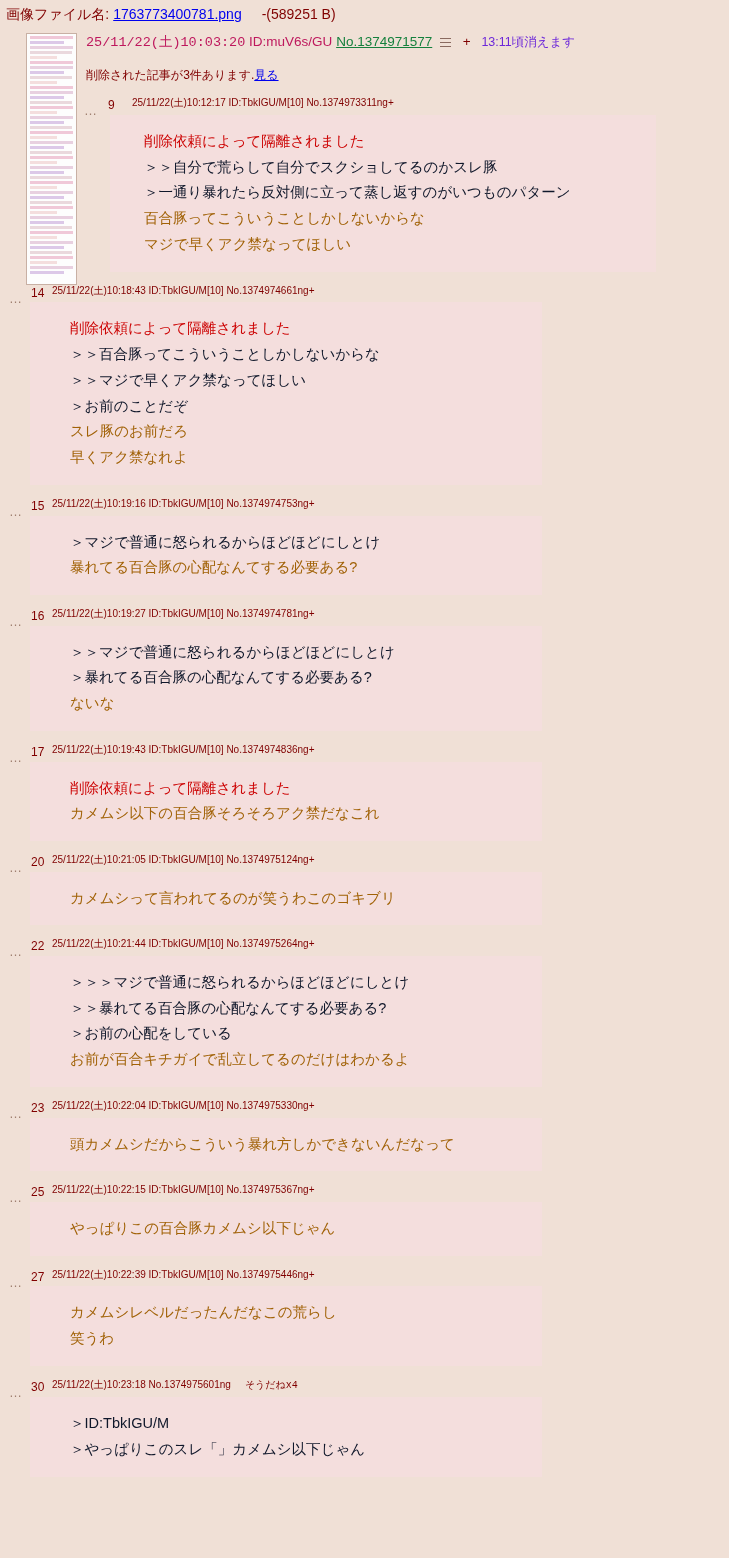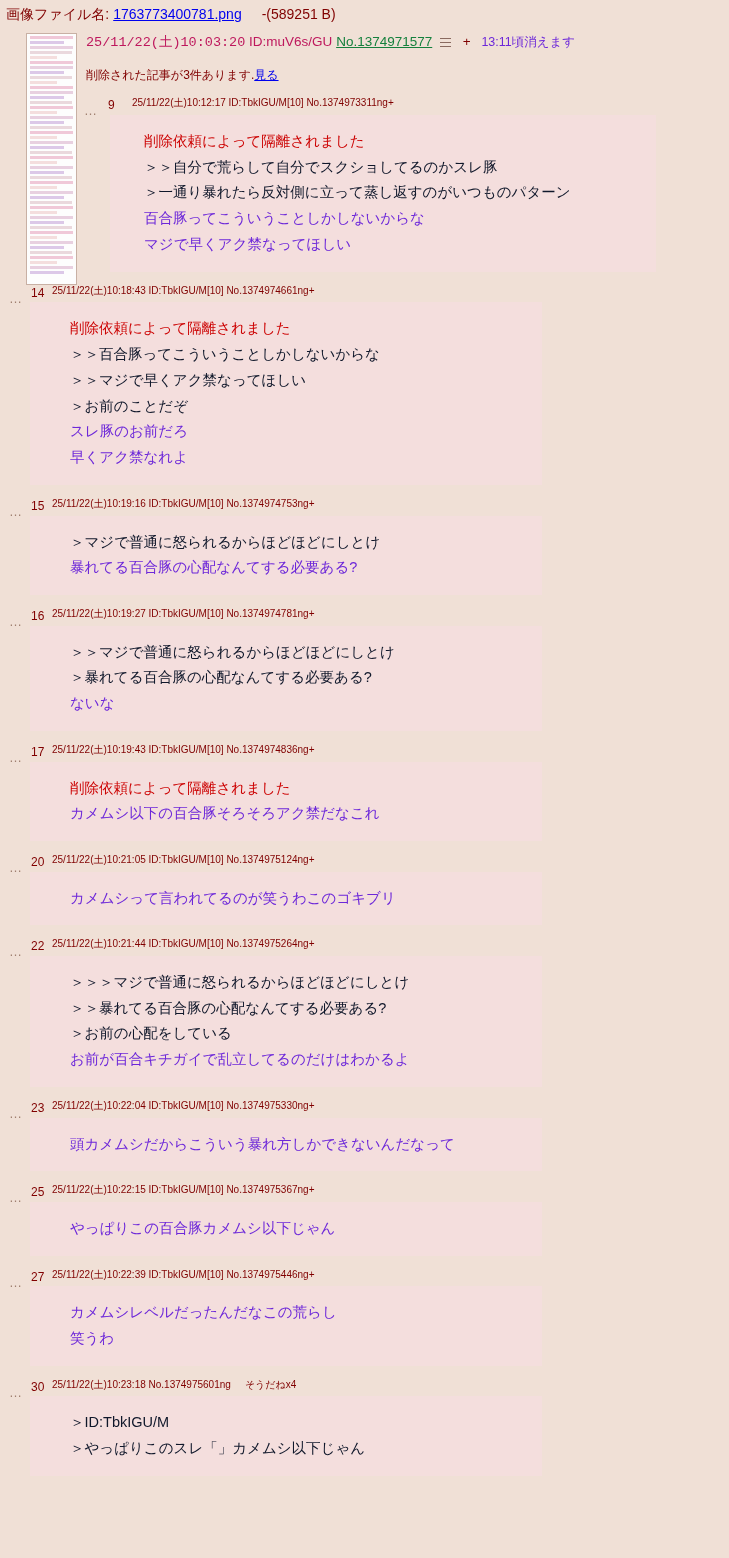--- a/index.html
+++ b/index.html
@@ -151,23 +151,23 @@
     color: #800000;
     min-width: 512px;
   }
   .reply-wrap.indented .reply-body {
     padding-left: 34px;
     min-width: 546px;
   }
   .line { white-space: nowrap; }
   .line.red { color: #cc0000; }
   .line.quote { color: #0f172a; }
-  .line.plain { color: #6d28d9; }
-
-  .sodane { color: #800000; margin-left: 14px; }
+  .line.plain { color: #a16207; }
+
+  .sodane { color: #800000; margin-left: 14px; font-family: Liberation Mono, monospace; }
 </style>
 </head>
 <body>
 
 <div id="page">
 
   <div class="file-header">
     <span class="label">画像ファイル名:</span><a href="#">1763773400781.png</a><span class="size">-(589251 B)</span>
   </div>
 

